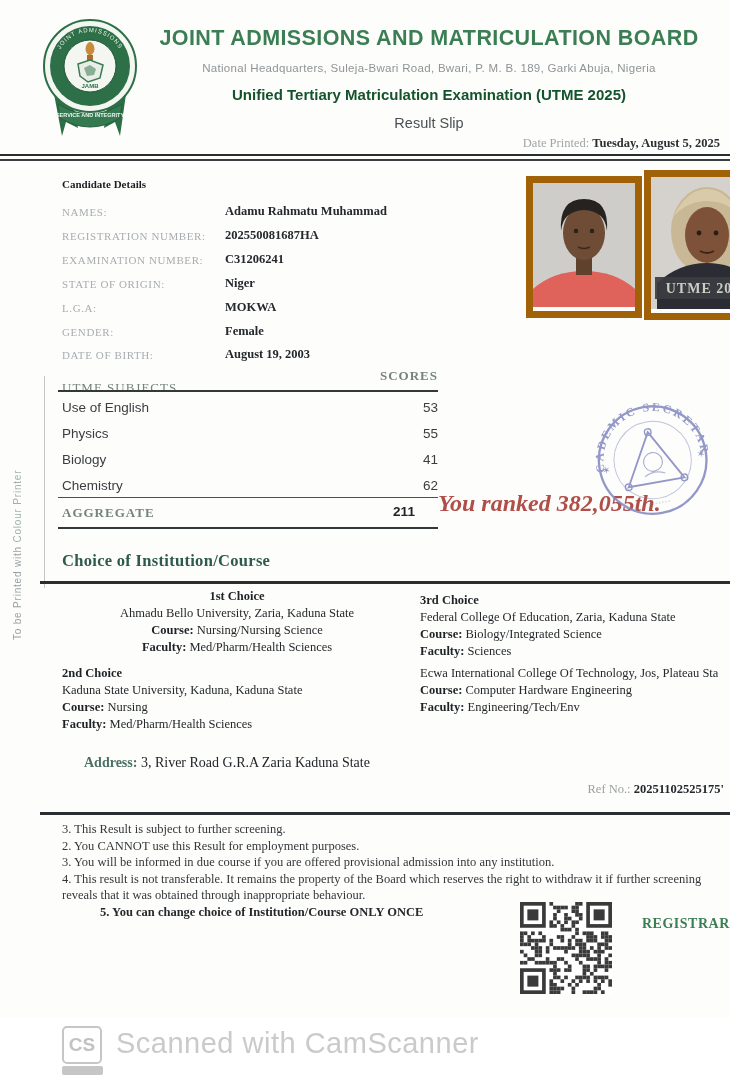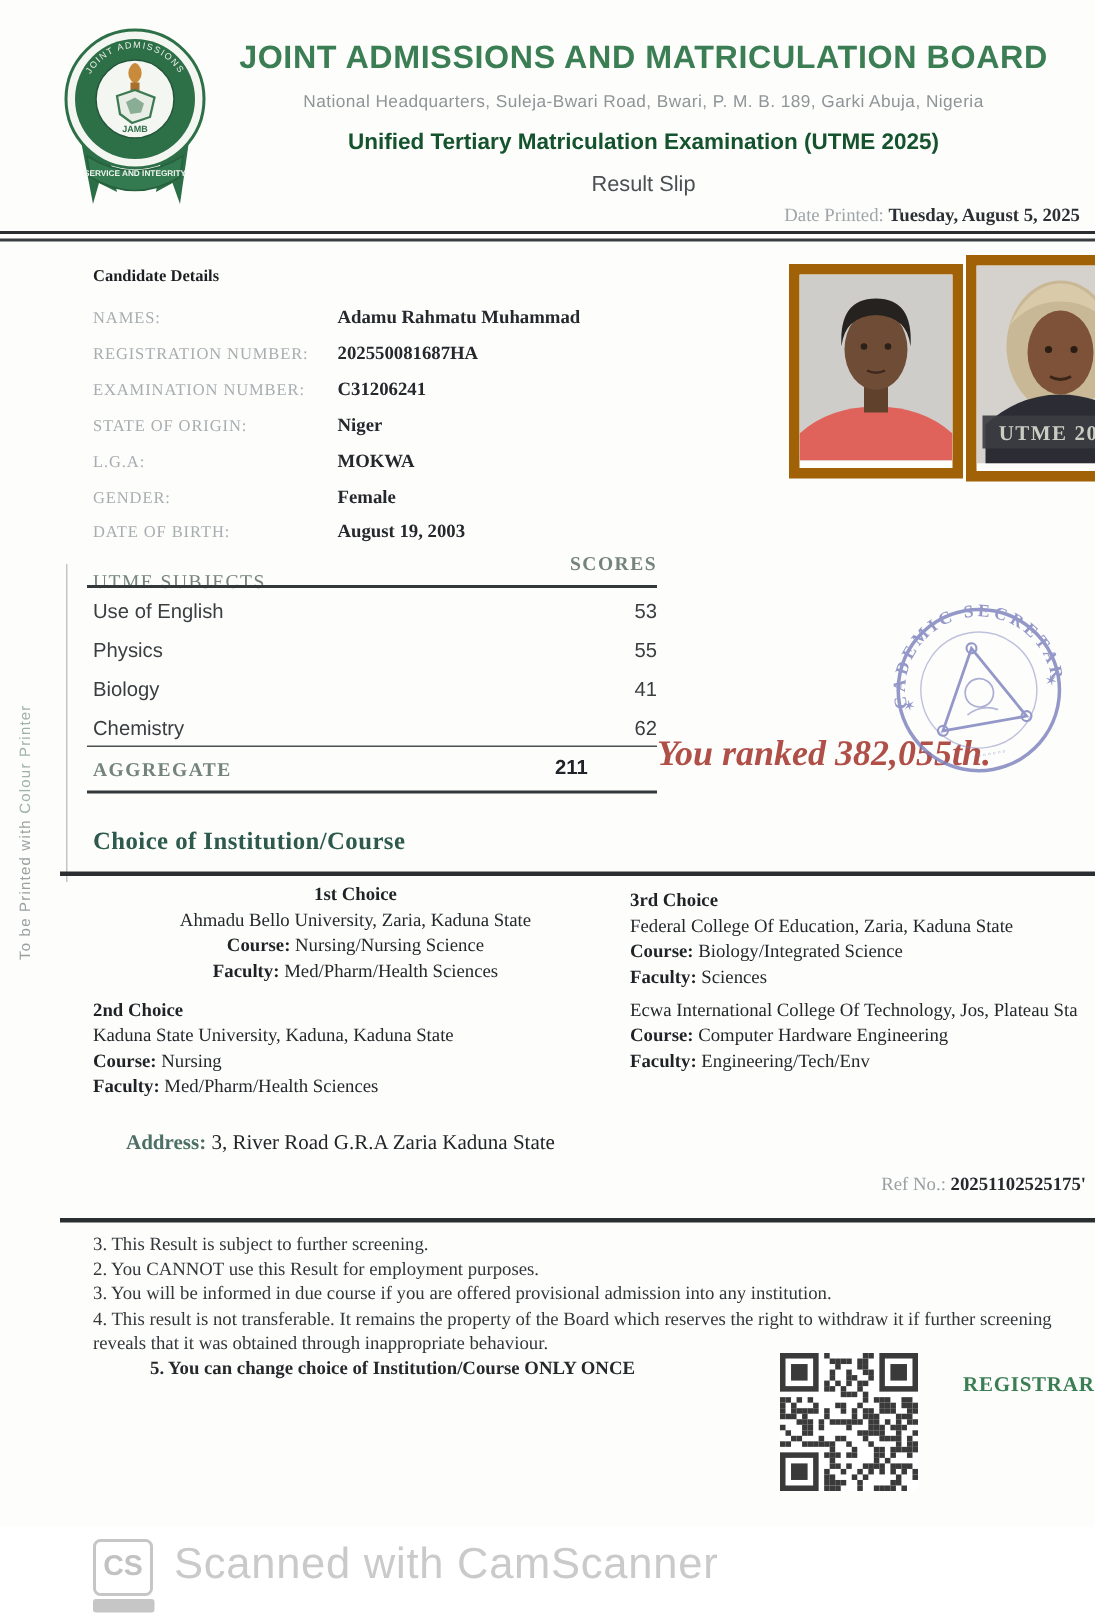--- a/index.html
+++ b/index.html
@@ -35,21 +35,21 @@
   .photo{border:7px solid #a16207;margin-left:34px;}
 
   
   .tbl-head-sub{left:62px;top:368px;font-size:13px;font-weight:normal;color:#74837c;letter-spacing:1px;margin-top:12px;}
   .tbl-head-score{left:370px;top:368px;width:68px;text-align:right;font-size:13px;font-weight:bold;color:#74837c;letter-spacing:1px;}
   .tbl-rule-top{left:58px;top:390px;width:380px;height:0;border-top:2.5px solid #33383b;}
   .row-subject{left:62px;width:250px;font-family:"Liberation Sans",sans-serif;font-size:13.5px;color:#3a3e41;}
   .row-score{left:370px;width:68px;text-align:right;font-family:"Liberation Sans",sans-serif;font-size:13.5px;color:#3a3e41;}
   .tbl-rule-mid{left:58px;top:497px;width:380px;height:0;border-top:1.5px solid #4a4f52;}
   .agg-label{left:62px;top:505px;font-size:13px;font-weight:bold;color:#74837c;letter-spacing:1px;}
-  .agg-value{left:370px;top:504px;width:68px;text-align:left;font-family:"Liberation Sans",sans-serif;font-size:13.5px;font-weight:bold;color:#202428;}
+  .agg-value{left:370px;top:504px;width:68px;text-align:center;font-family:"Liberation Sans",sans-serif;font-size:13.5px;font-weight:bold;color:#202428;}
   .tbl-rule-bot{left:58px;top:527px;width:380px;height:0;border-top:2px solid #33383b;}
   .vline{left:44px;top:376px;width:0;height:212px;border-left:1px solid #c3c6c7;}
 
   .rank-text{left:438px;top:490px;width:292px;font-size:24px;font-weight:bold;font-style:italic;color:#b04f48;}
 
   
   .stamp{left:580px;top:394px;opacity:.82;transform:rotate(-10deg);}
 
   
   .choice-title{left:62px;top:551px;font-size:16.5px;font-weight:bold;color:#2d5a4d;letter-spacing:.3px;}

